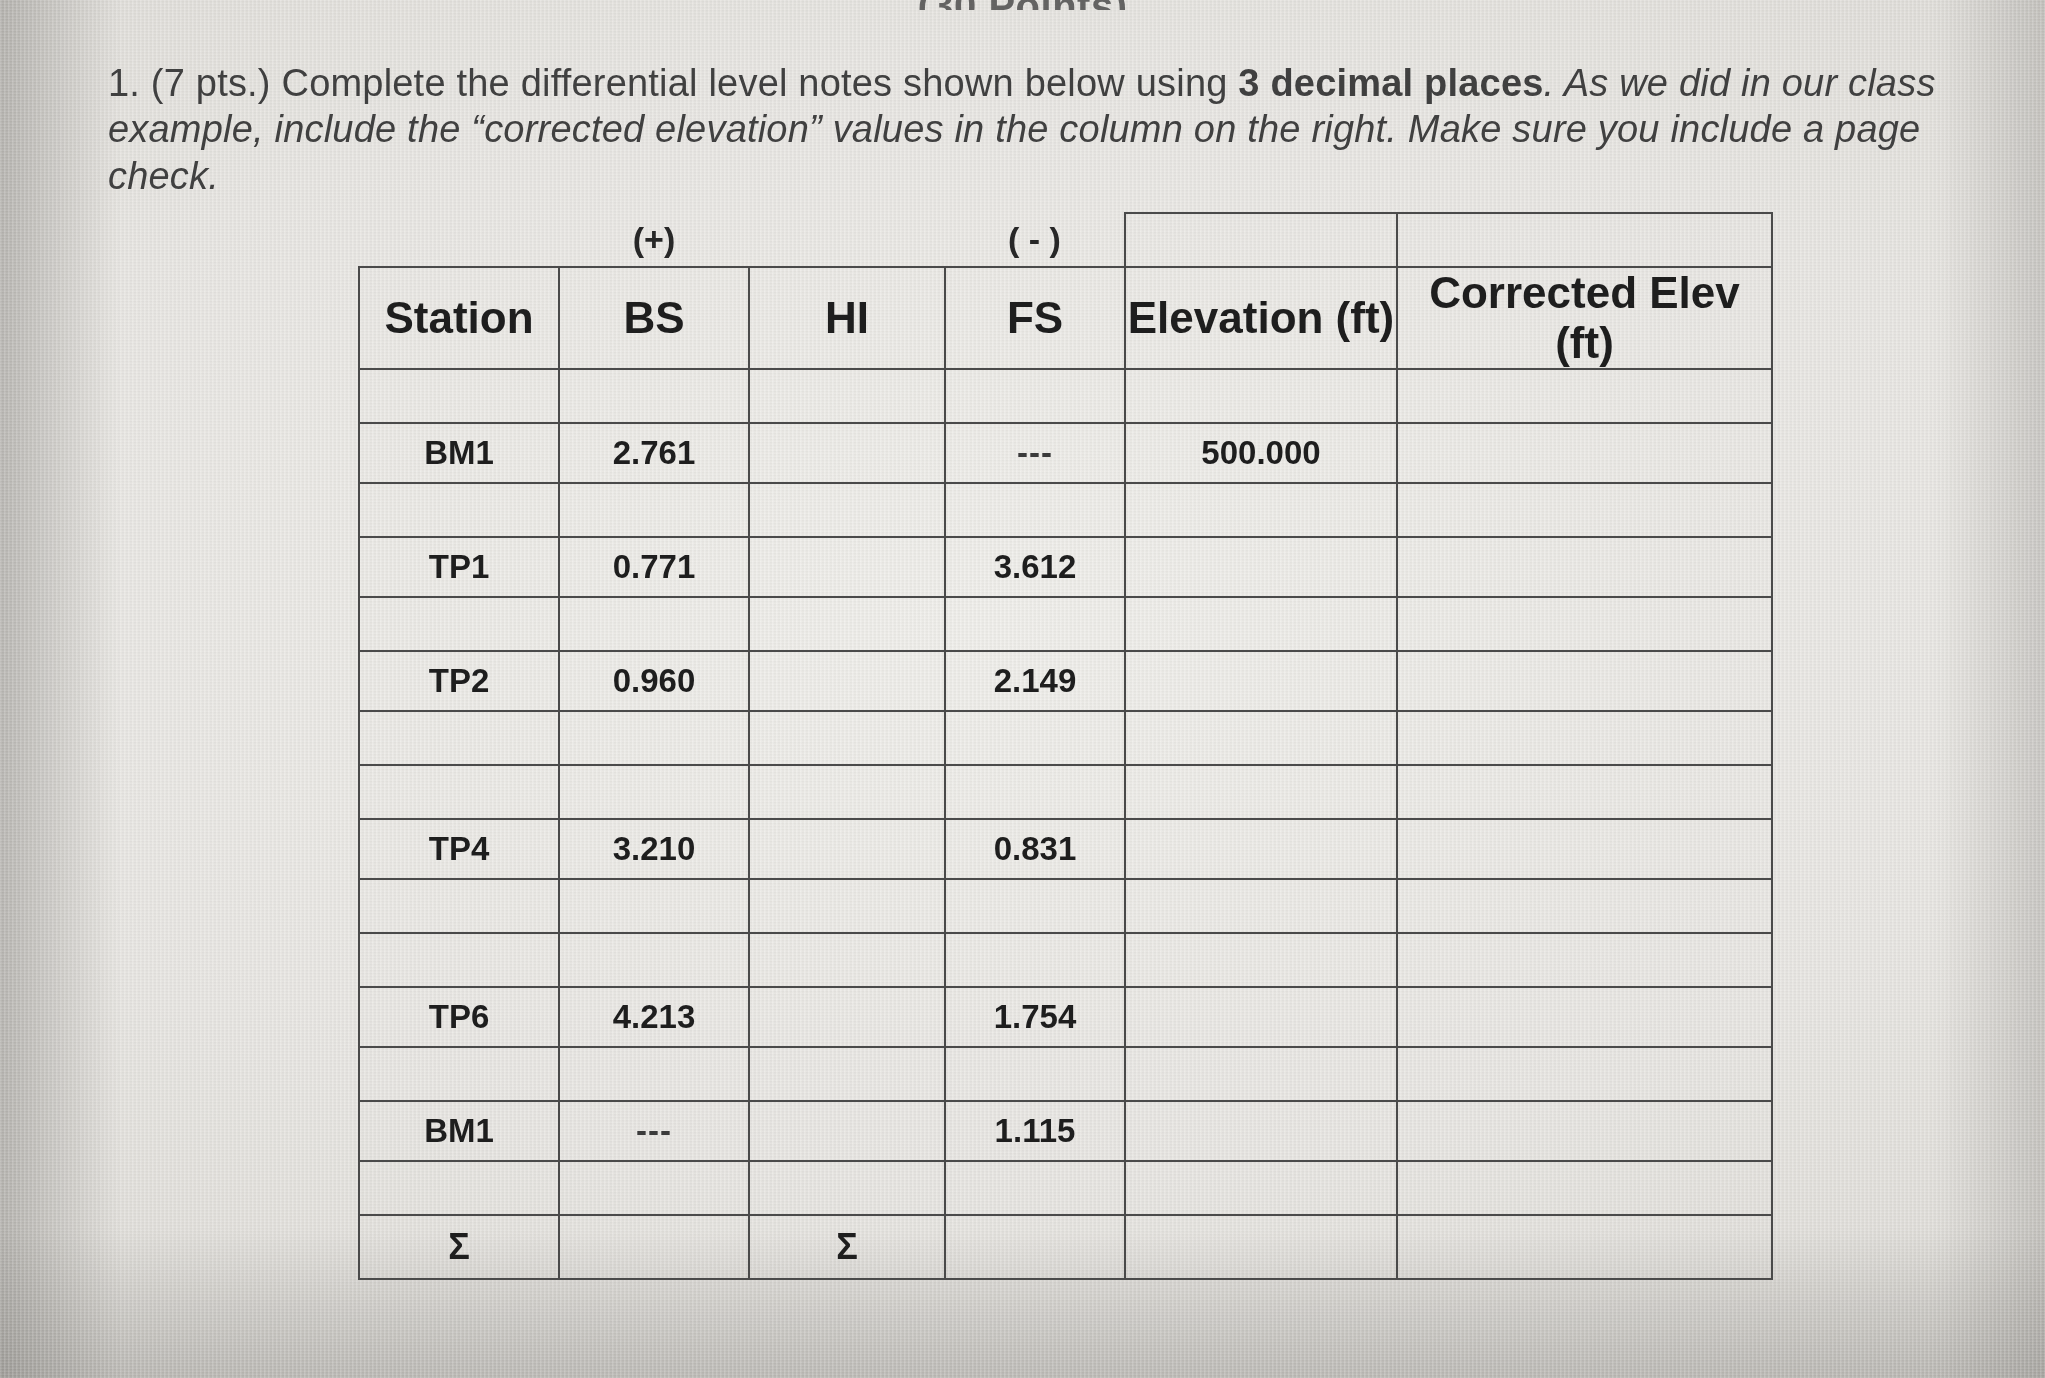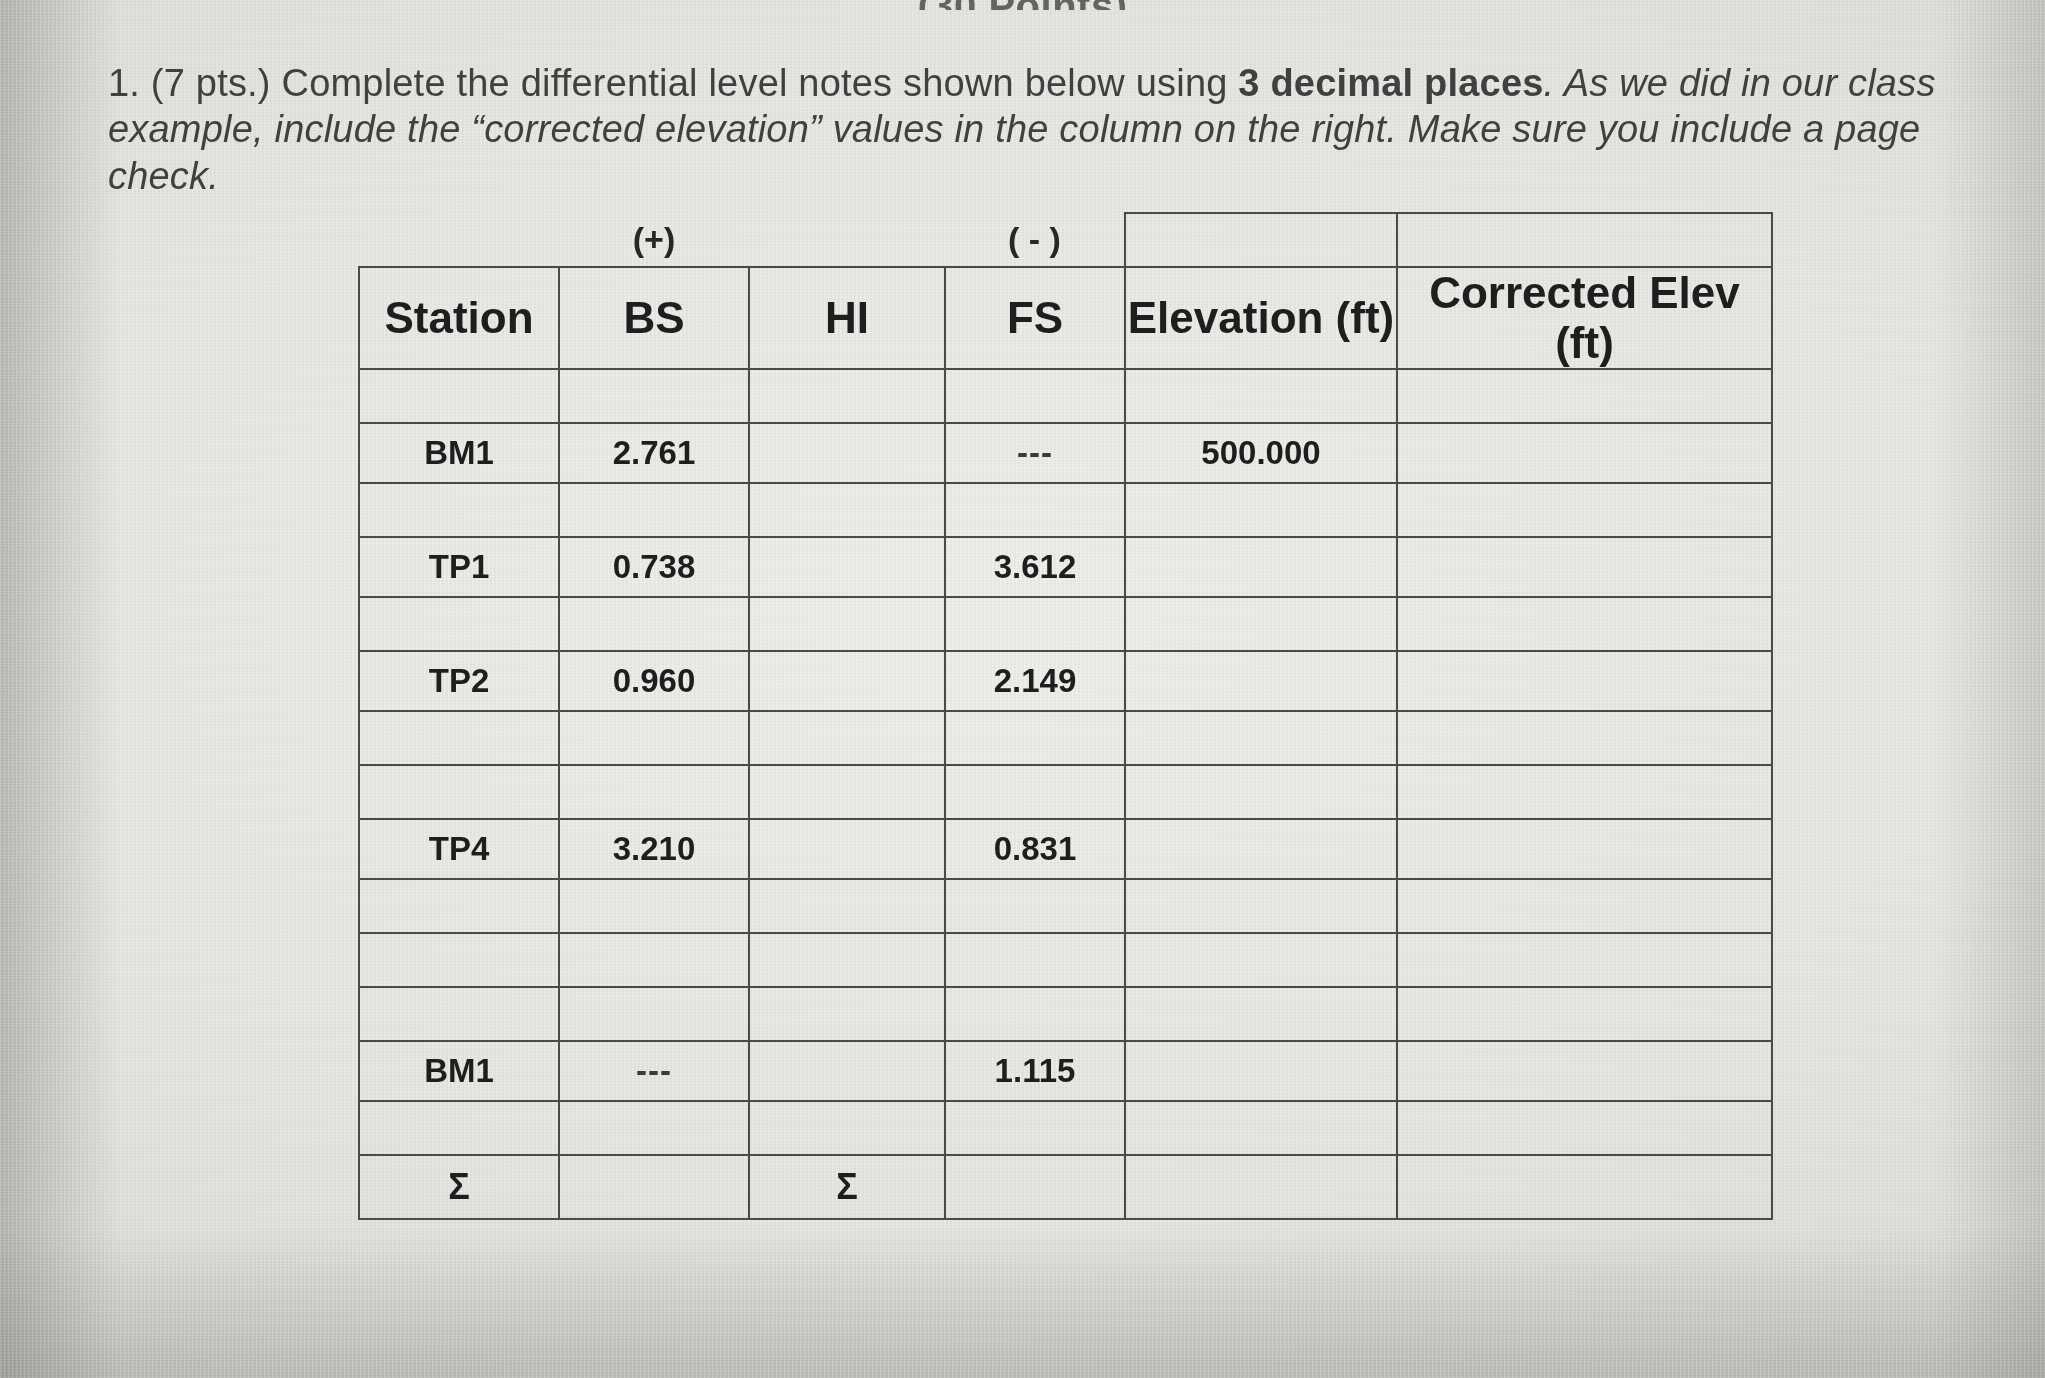--- a/index.html
+++ b/index.html
@@ -219,21 +219,21 @@
         <tr class="spacer-row">
           <td></td>
             <td></td>
             <td></td>
             <td></td>
             <td></td>
             <td></td>
         </tr>
         <tr class="data-row">
           <td>TP1</td>
-          <td>0.738</td>
+          <td>0.771</td>
           <td></td>
           <td>3.612</td>
           <td></td>
           <td></td>
         </tr>
 
         <tr class="spacer-row">
           <td></td>
             <td></td>
             <td></td>
@@ -285,20 +285,28 @@
             <td></td>
         </tr>
 
         <tr class="spacer-row">
           <td></td>
             <td></td>
             <td></td>
             <td></td>
             <td></td>
             <td></td>
+        </tr>
+        <tr class="data-row">
+          <td>TP6</td>
+          <td>4.213</td>
+          <td></td>
+          <td>1.754</td>
+          <td></td>
+          <td></td>
         </tr>
 
         <tr class="spacer-row">
           <td></td>
             <td></td>
             <td></td>
             <td></td>
             <td></td>
             <td></td>
         </tr>

